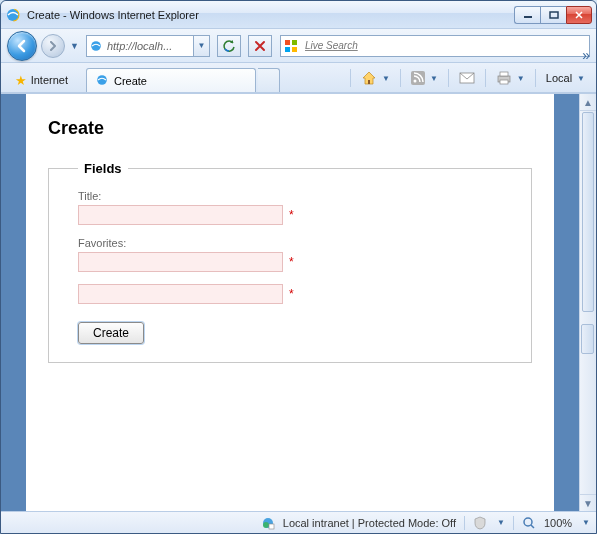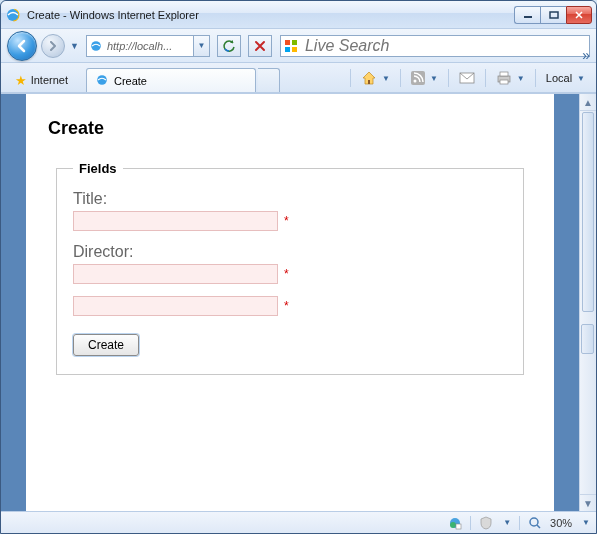--- a/index.html
+++ b/index.html
@@ -87,21 +87,21 @@
   .nav-icon-btn{
     width:24px;height:22px;border:1px solid #8faac9;
     background:linear-gradient(to bottom,#f5f9fe,#dae6f5);
     display:inline-flex;align-items:center;justify-content:center;
     margin-left:3px;
   }
   .search-box{
     display:flex;align-items:center;height:22px;border:1px solid #8faac9;background:#fff;
     flex:1; margin-left:4px; padding:0 2px;
   }
-  .search-box input{border:none;outline:none;font-size:16px;font-style:italic;color:#888;width:100%;background:transparent;}
+  .search-box input{border:none;outline:none;font-size:10px;font-style:italic;color:#888;width:100%;background:transparent;text-decoration:underline;}
   .live-icon{width:16px;height:16px;margin-right:4px;display:inline-flex;align-items:center;justify-content:center;}
 
   .tabbar {
     height:30px;
     background:linear-gradient(to bottom,#eaf1fb,#d9e6f6);
     border-bottom:1px solid #b9cde6;
     display:flex;align-items:flex-end;padding:0 6px;gap:2px;
   }
   .fav-btn{
     height:24px;padding:0 8px;
@@ -163,25 +163,25 @@
     position:absolute; left:25px; right:42px; top:0; bottom:0;
     background:#fff; padding: 24px 22px 10px 22px;
     font-family: Verdana, Tahoma, sans-serif;
   }
   .page h1{font-size:18px;font-weight:bold;margin:0 0 22px 0;color:#000;}
   .errs{margin:0 0 28px 0;padding-left:28px;}
   .errs li{color:#d40000;font-weight:bold;font-size:12px;line-height:1.6;}
   .errs li::marker{color:#d40000;}
 
   fieldset{
-    border:1px solid #c8c8c8;padding:14px 16px 18px 16px;margin:8px;
+    border:1px solid #c8c8c8;padding:14px 16px 18px 29px;margin:0;
   }
   legend{font-size:13px;font-weight:bold;color:#000;padding:0 6px;}
   .fld{margin-bottom:12px;}
-  .fld label{display:block;font-size:16px;color:#666;margin-bottom:3px;}
+  .fld label{display:block;font-size:11px;color:#666;margin-bottom:3px;}
   .fld .row{display:flex;align-items:center;gap:6px;}
   .fld input[type=text]{
     width:205px;height:20px;
     border:1px solid #e7bebe;background:#fdeeee;
     font-size:12px;padding:0 4px;
   }
   .req{color:#d40000;font-size:12px;}
   .submit-btn{
     margin-top:6px;padding:3px 14px;
     background:linear-gradient(to bottom,#fdfdfd,#e6e6e6);
@@ -358,21 +358,21 @@
 
           <div class="fld">
             <label>Title:</label>
             <div class="row">
               <input type="text" style="">
               <span class="req">*</span>
             </div>
           </div>
 
           <div class="fld">
-            <label>Director:</label>
+            <label>Favorites:</label>
             <div class="row">
               <input type="text" style="">
               <span class="req">*</span>
             </div>
           </div>
 
           <div class="fld">
             <div class="row">
               <input type="text" style="">
               <span class="req">*</span>
@@ -394,30 +394,31 @@
 
   <div class="statusbar">
     <span class="spacer"></span>
     <span class="zone-icon">
       <svg width="14" height="14" viewBox="0 0 14 14">
           <circle cx="7" cy="7" r="5" fill="#4aa3e0"></circle>
           <circle cx="5" cy="9" r="3" fill="#3cb371"></circle>
           <rect x="8" y="8" width="5" height="5" fill="#fff" stroke="#888" stroke-width="0.6"></rect>
         </svg>
     </span>
+    <span>Local intranet | Protected Mode: Off</span>
     <span class="sep"></span>
     <span class="zone-icon">
       <svg width="14" height="14" viewBox="0 0 14 14">
           <path d="M7 1 L12 3 L12 7 Q12 12 7 13 Q2 12 2 7 L2 3 Z" fill="#d9d9d9" stroke="#999" stroke-width="0.7"></path>
         </svg>
     </span>
     <span class="cmd-dd">▼</span>
     <span class="sep"></span>
     <span class="zone-icon">
       <svg width="14" height="14" viewBox="0 0 14 14">
           <circle cx="6" cy="6" r="4" fill="none" stroke="#4a7db5" stroke-width="1.5"></circle>
           <path d="M9 9 L12 12" stroke="#4a7db5" stroke-width="1.5"></path>
         </svg>
     </span>
-    <span>30%</span>
+    <span>100%</span>
     <span class="cmd-dd">▼</span>
   </div>
 </div>
 
 </body></html>

